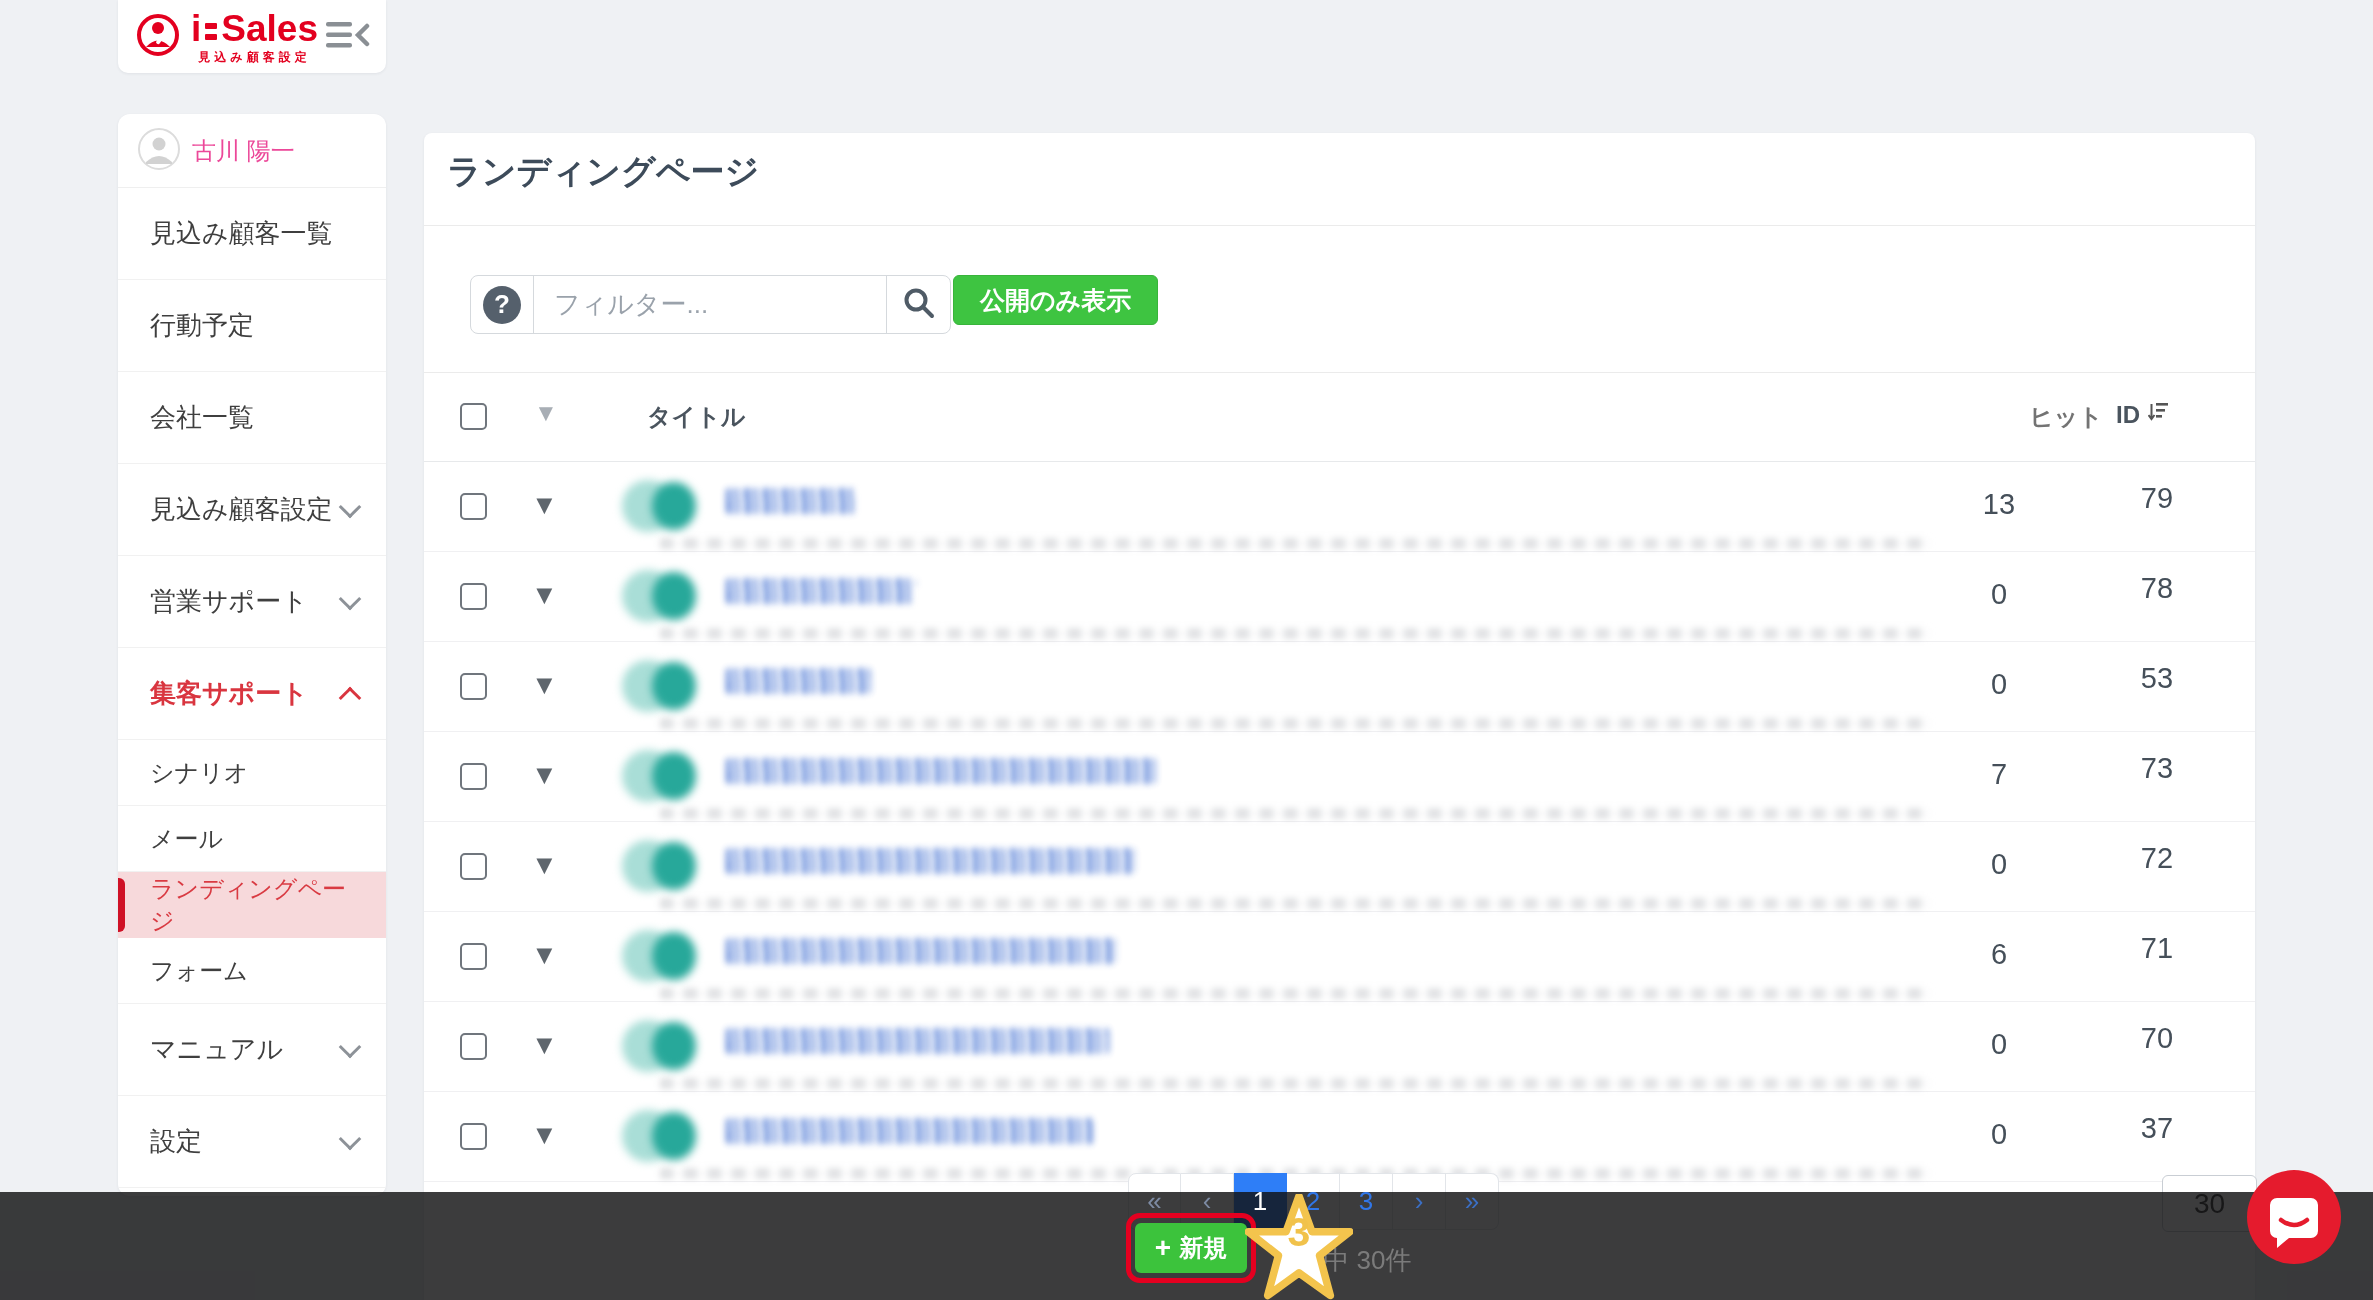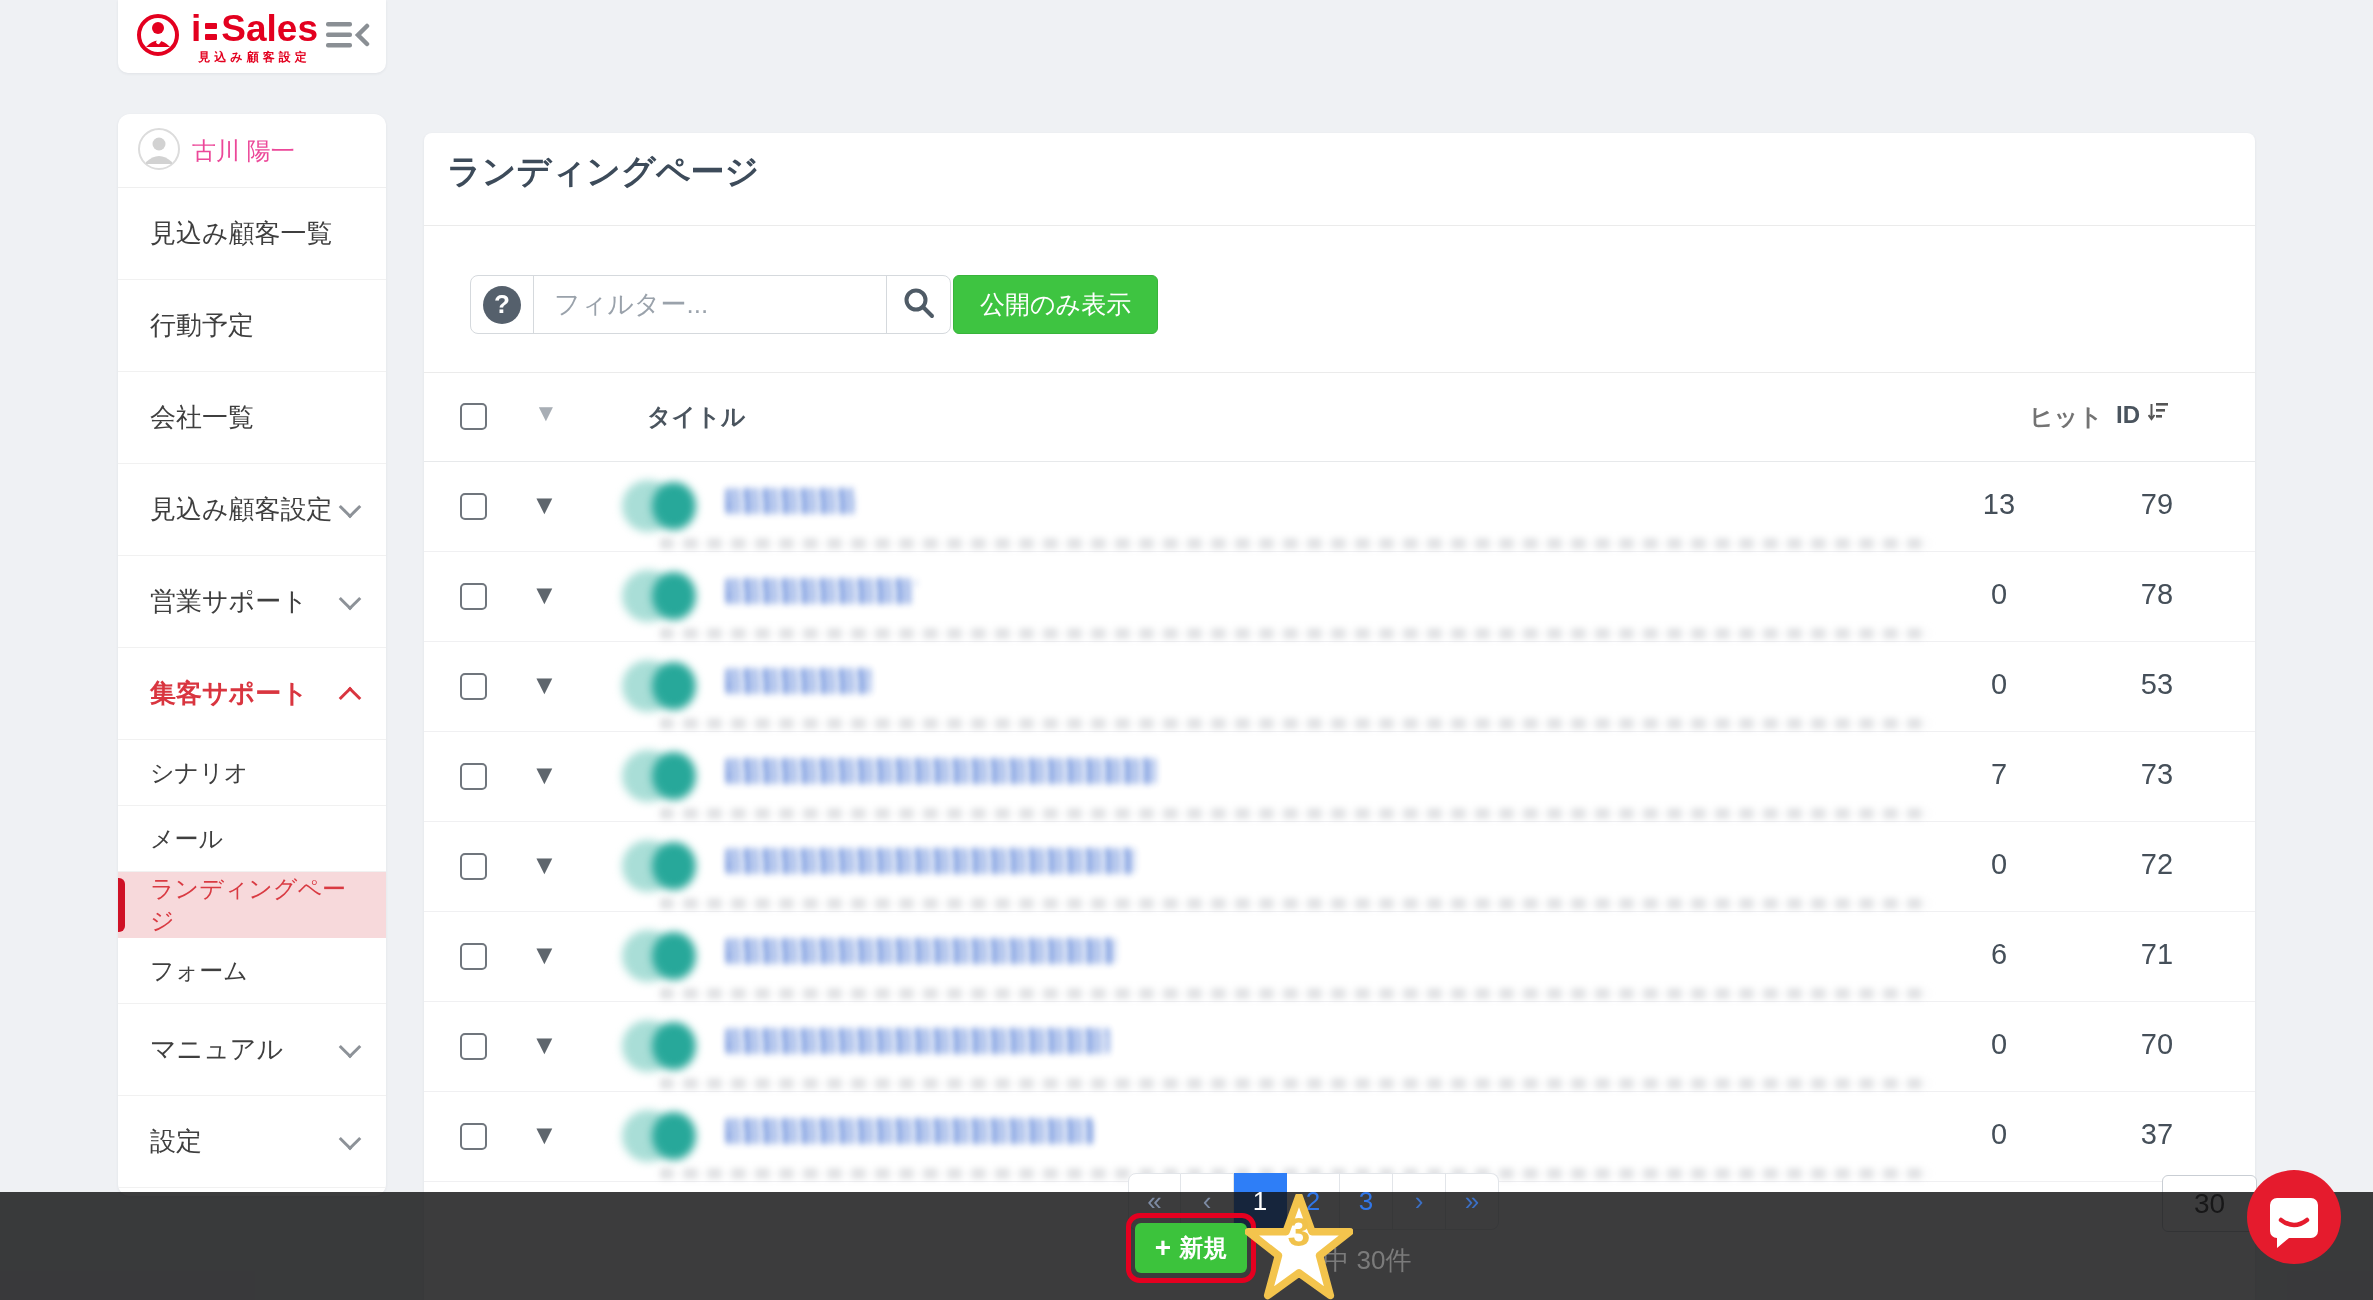--- a/index.html
+++ b/index.html
@@ -38,21 +38,21 @@
   .hdiv{position:absolute;left:0;width:100%;height:1px;background:#ebebeb;}
 
   
   #filter-group{position:absolute;left:46px;top:142px;height:59px;display:flex;align-items:stretch;border:1px solid #d5d9dd;border-radius:8px;background:#fff;}
   .fseg{display:flex;align-items:center;justify-content:center;}
   .fseg.help{width:63px;border-right:1px solid #d5d9dd;}
   .help-badge{width:38px;height:38px;border-radius:50%;background:#55606c;color:#fff;font-size:26px;font-weight:bold;display:flex;align-items:center;justify-content:center;}
   #filter-input{width:352px;border:none;outline:none;font-size:26px;color:#333;padding:0 20px;border-radius:8px;}
   #filter-input::placeholder{color:#9aa2ab;}
   .fseg.search{width:64px;border-left:1px solid #d5d9dd;cursor:pointer;}
-  #show-public-btn{position:absolute;left:529px;top:142px;height:59px;padding:0 26px;background:#3ec441;border:1px solid #38b43b;border-radius:6px;color:#fff;font-size:25px;font-weight:normal;display:flex;align-items:center;cursor:pointer;}
+  #show-public-btn{position:absolute;left:529px;top:142px;height:50px;padding:0 26px;background:#3ec441;border:1px solid #38b43b;border-radius:6px;color:#fff;font-size:25px;font-weight:bold;display:flex;align-items:center;cursor:pointer;}
 
   
   #thead{position:absolute;left:0;top:240px;width:100%;height:89px;border-bottom:1px solid #e7e9eb;}
   .th-check{position:absolute;left:36px;top:30px;}
   .checkbox{width:27px;height:27px;border:2px solid #70767d;border-radius:5px;background:#fff;cursor:pointer;}
   .th-tri{position:absolute;left:110px;top:26px;color:#a8aeb5;font-size:24px;cursor:pointer;}
   .th-title{position:absolute;left:223px;top:28px;font-size:24px;font-weight:bold;color:#4a545e;}
   .th-hits{position:absolute;left:1572px;width:140px;text-align:center;top:28px;font-size:24px;font-weight:bold;color:#737373;}
   .th-id{position:absolute;left:1692px;top:28px;font-size:24px;font-weight:bold;color:#4a545e;display:flex;gap:8px;align-items:center;cursor:pointer;}
 
@@ -64,21 +64,21 @@
   .thumb i{position:absolute;border-radius:50%;filter:blur(4px);}
   .thumb .b1{left:0;top:4px;width:52px;height:52px;background:#a9ded7;}
   .thumb .b2{left:30px;top:6px;width:44px;height:48px;background:#27a89a;}
   .blur-title{position:absolute;left:302px;top:26px;height:26px;border-radius:4px;
     background:repeating-linear-gradient(88deg,rgba(45,96,205,.8) 0 5px,rgba(45,96,205,.15) 5px 9px,rgba(45,96,205,.55) 9px 14px,rgba(255,255,255,.25) 14px 19px);
     filter:blur(3px);opacity:.9;cursor:pointer;}
   .blur-sub{position:absolute;left:236px;top:76px;width:1270px;height:11px;
     background:repeating-linear-gradient(90deg,rgba(145,150,156,.55) 0 13px,rgba(235,236,238,.35) 13px 24px);
     filter:blur(3px);opacity:.5;}
   .hit-val{position:absolute;left:1505px;width:140px;text-align:center;top:26px;font-size:29px;color:#454f59;}
-  .id-val{position:absolute;left:1668px;width:130px;text-align:center;top:26px;font-size:29px;color:#454f59;}
+  .id-val{position:absolute;left:1668px;width:130px;text-align:center;top:20px;font-size:29px;color:#454f59;}
 
   
   .pg{position:absolute;left:1128px;top:1173px;display:flex;border-radius:8px;}
   .pg-cell{width:53px;height:57px;border:1px solid #e2e5e9;border-left:none;background:#fff;display:flex;align-items:center;justify-content:center;font-size:26px;}
   .pg-cell:first-child{border-left:1px solid #e2e5e9;border-radius:8px 0 0 8px;}
   .pg-cell:last-child{border-radius:0 8px 8px 0;}
   .pg-cell.active{background:#2e7ef7;border-color:#2e7ef7;}
   .pg.boxes{z-index:4;}
   .pg.labels{z-index:6;}
   .pg.labels .pg-cell{background:transparent;border-color:transparent;cursor:pointer;}

